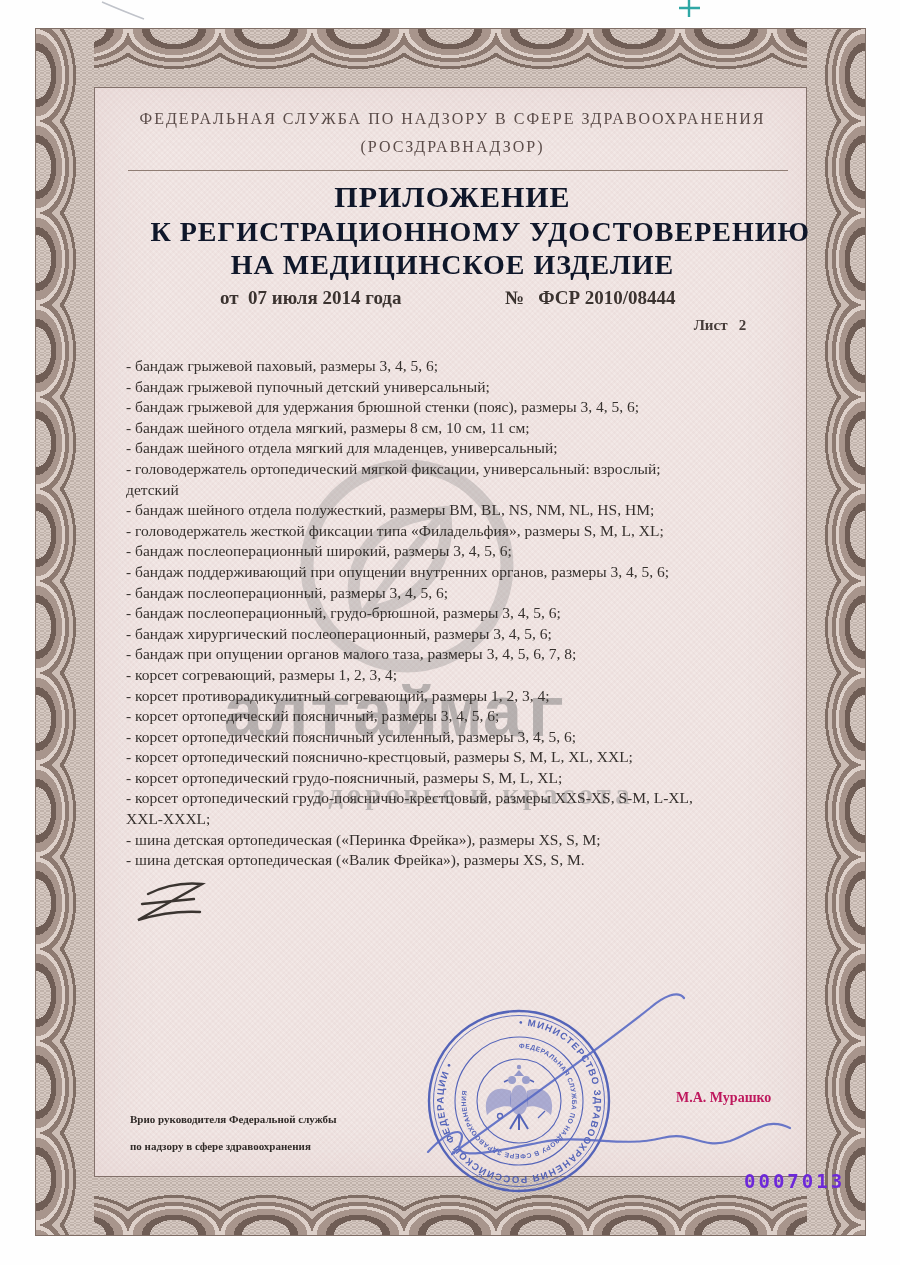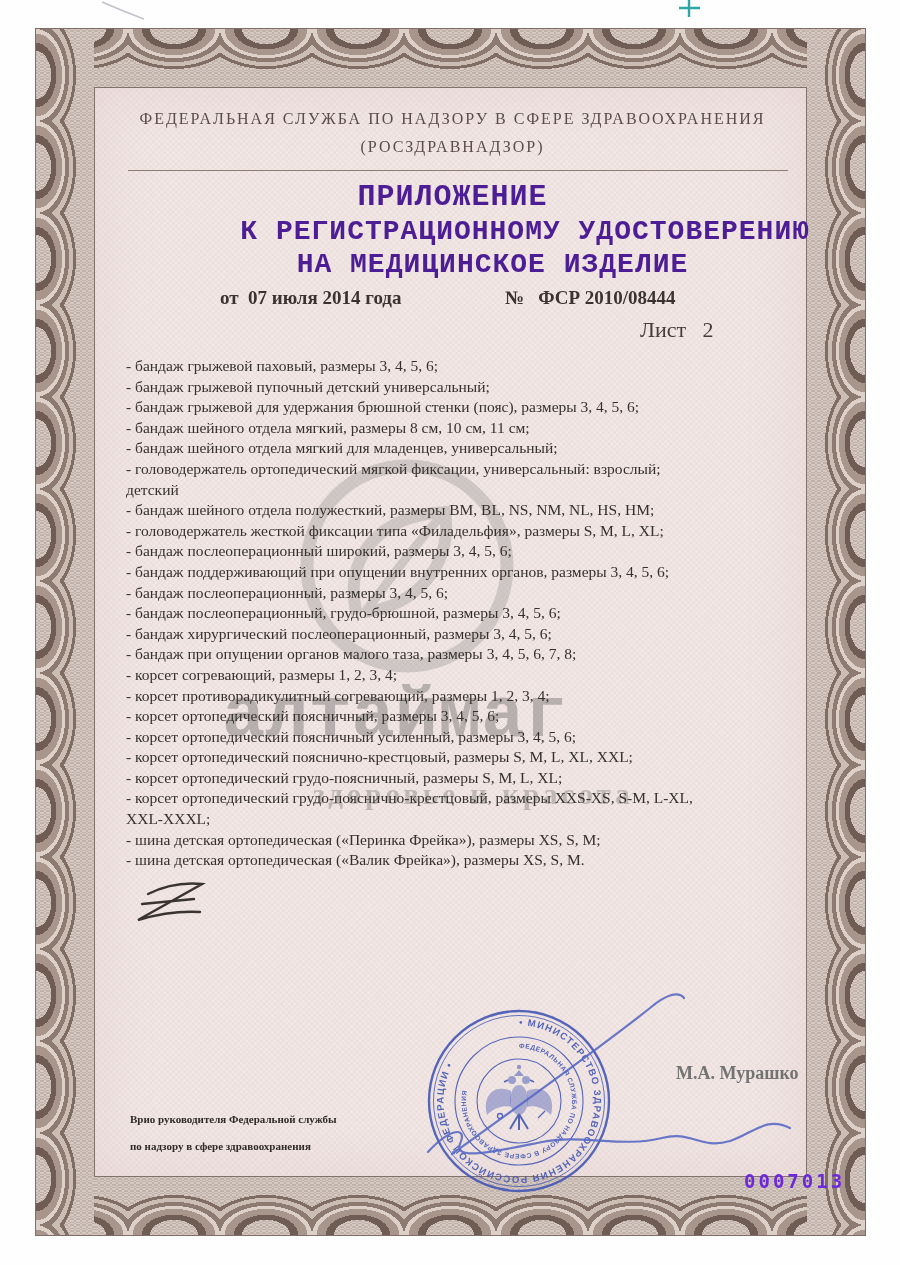--- a/index.html
+++ b/index.html
@@ -51,30 +51,30 @@
     background-image:
       repeating-linear-gradient(45deg, rgba(198,162,162,.07) 0 2px, rgba(0,0,0,0) 2px 4px),
       repeating-linear-gradient(-45deg, rgba(198,162,162,.07) 0 2px, rgba(0,0,0,0) 2px 4px);
     box-shadow: inset 0 0 55px rgba(205,170,170,.25);
   }
   
   .abs{position:absolute;}
   .centerband{left:95px;width:715px;text-align:center;}
   .hdr{font-size:16px;letter-spacing:2px;color:#5b4c49;}
   .rule{left:128px;top:170px;width:660px;height:1px;background:#8f7d74;}
-  .ttl{font-family:Liberation Mono, monospace;font-weight:bold;color:#4c1d95;letter-spacing:1px;}
+  .ttl{font-family:Liberation Serif, serif;font-weight:bold;color:#0f172a;letter-spacing:1px;}
   .t1{top:180px;font-size:30px;}
   .t2{top:216px;font-size:28px;text-align:right;}
-  .t3{top:249px;font-size:28px;padding-left:40px;}
+  .t3{top:249px;font-size:28px;}
   .dateline{font-size:19px;font-weight:bold;color:#3b3330;white-space:pre;}
-  .sheet-label{top:317px;left:640px;width:160px;text-align:left;font-size:22px;font-weight:normal;color:#463c39;white-space:pre;}
+  .sheet-label{top:317px;left:640px;width:160px;text-align:center;font-size:15px;font-weight:bold;color:#463c39;white-space:pre;}
   .list{top:356px;left:126px;width:692px;font-size:15.5px;line-height:20.6px;color:#35302d;}
   .list .list-line{white-space:pre-line;}
   .footer-title{top:1106px;left:130px;font-size:11px;line-height:27px;font-weight:bold;color:#2f2a27;}
-  .signer-name{top:1063px;left:676px;font-size:18px;font-weight:bold;color:#737373;}
+  .signer-name{top:1090px;left:676px;font-size:14px;font-weight:bold;color:#be185d;}
   .serial{top:1170px;left:744px;font-family:"DejaVu Sans Mono", monospace;font-weight:bold;
           font-size:19px;letter-spacing:3px;color:#6d28d9;}
   .wm{pointer-events:none;}
   .wm-brand{top:676px;left:222px;font-family:Liberation Mono, monospace;font-weight:bold;
             font-size:72px;color:rgba(120,120,120,.48);letter-spacing:0px;}
   .wm-tagline{top:778px;left:284px;font-family:Liberation Serif, serif;font-weight:bold;
             font-size:29px;color:rgba(128,128,128,.45);letter-spacing:4px;margin-left:29px;}
   svg{display:block;}
 </style>
 </head>

